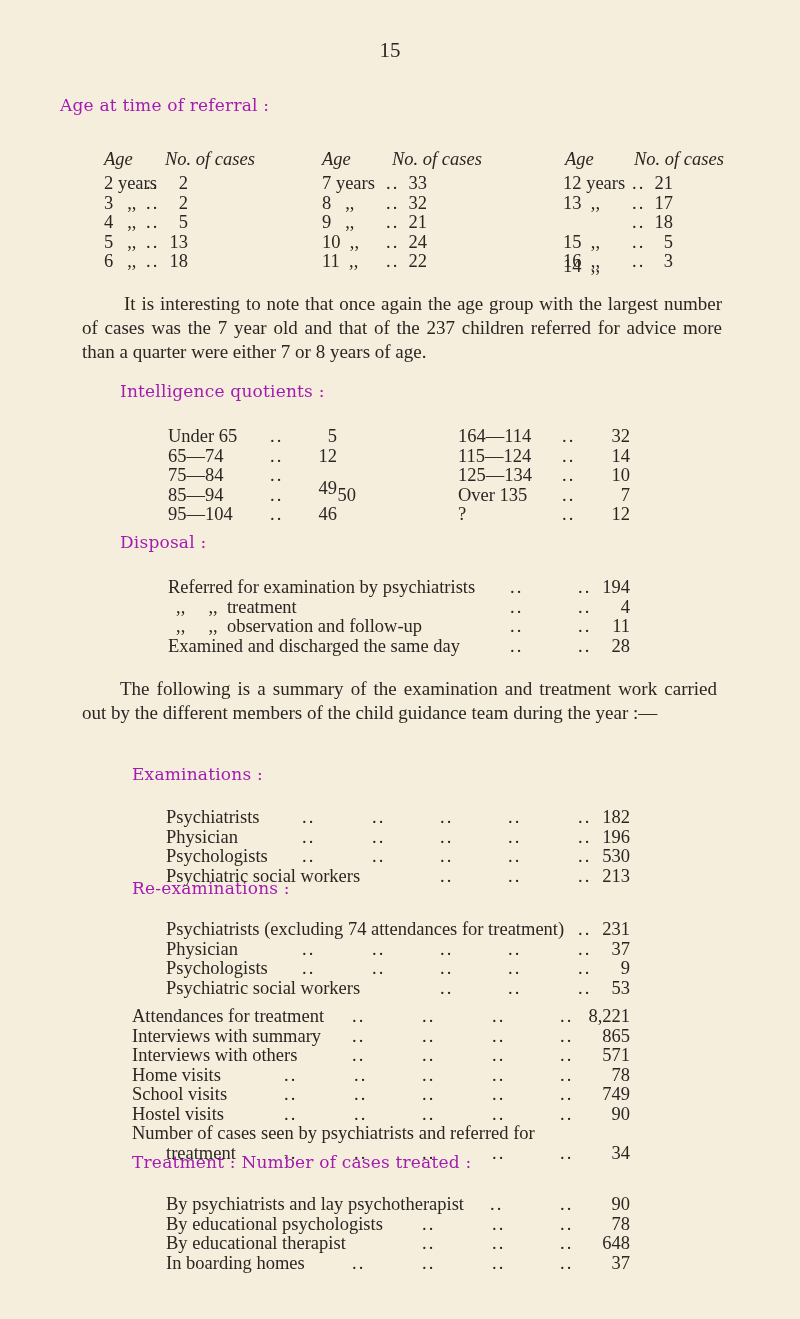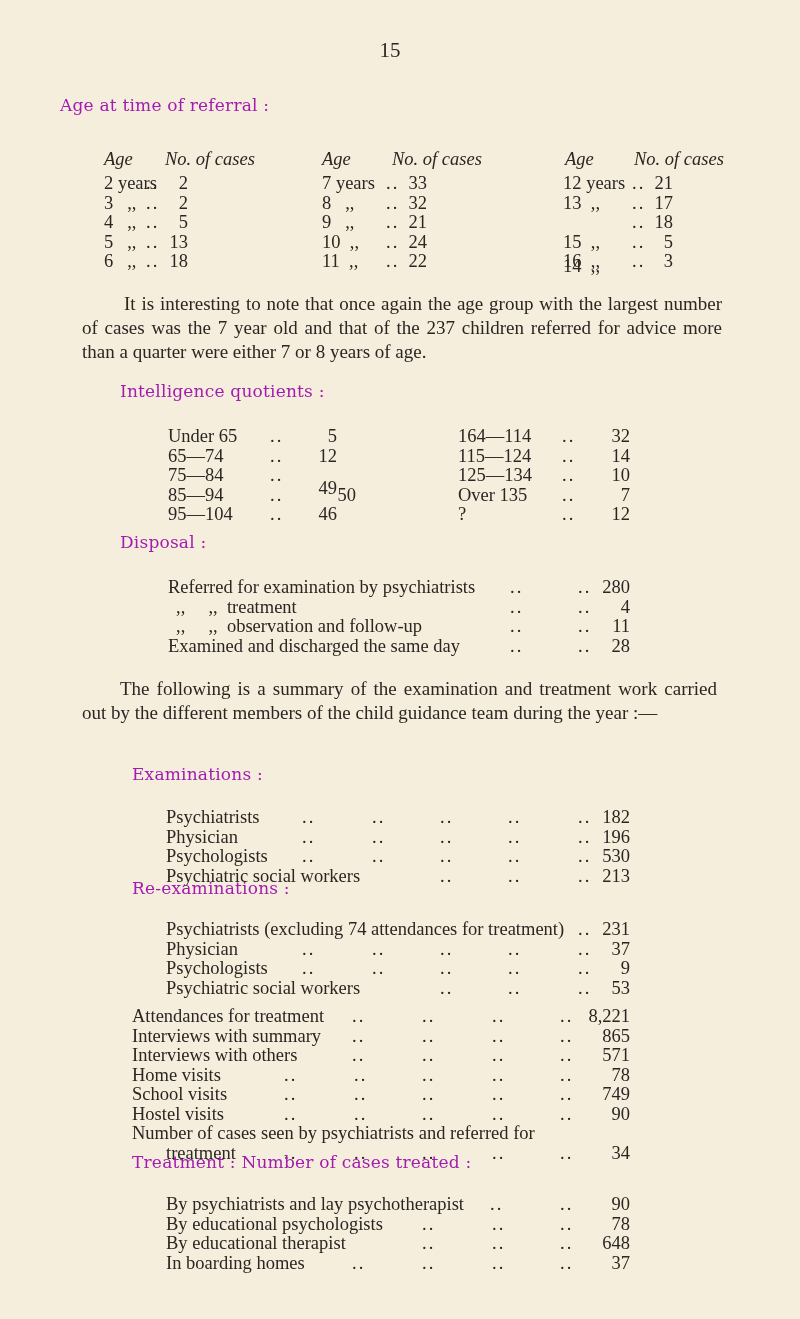--- a/index.html
+++ b/index.html
@@ -118,21 +118,21 @@
     <span class="row txt " style="left: 458px; top: 503px;">?</span>
     <span class="row txt dots" style="left: 562px; top: 503px;">..</span>
     <span class="row txt " style="left: auto; top: 503px; right: 170px;">12</span>
   </div>
 
 <div class="abs head" style="left:120px;top:532px;">Disposal :</div>
 <div id="disposal-rows">
     <span class="row txt " style="left: 168px; top: 576px; white-space: pre;">Referred for examination by psychiatrists</span>
     <span class="row txt dots" style="left: 510px; top: 576px;">..</span>
     <span class="row txt dots" style="left: 578px; top: 576px;">..</span>
-    <span class="row txt " style="left: auto; top: 576px; right: 170px;">280</span>
+    <span class="row txt " style="left: auto; top: 576px; right: 170px;">194</span>
     <span class="row txt " style="left: 176px; top: 595.5px; white-space: pre;">,,     ,,  treatment</span>
     <span class="row txt dots" style="left: 510px; top: 595.5px;">..</span>
     <span class="row txt dots" style="left: 578px; top: 595.5px;">..</span>
     <span class="row txt " style="left: auto; top: 595.5px; right: 170px;">4</span>
     <span class="row txt " style="left: 176px; top: 615px; white-space: pre;">,,     ,,  observation and follow-up</span>
     <span class="row txt dots" style="left: 510px; top: 615px;">..</span>
     <span class="row txt dots" style="left: 578px; top: 615px;">..</span>
     <span class="row txt " style="left: auto; top: 615px; right: 170px;">11</span>
     <span class="row txt " style="left: 168px; top: 634.5px; white-space: pre;">Examined and discharged the same day</span>
     <span class="row txt dots" style="left: 510px; top: 634.5px;">..</span>

